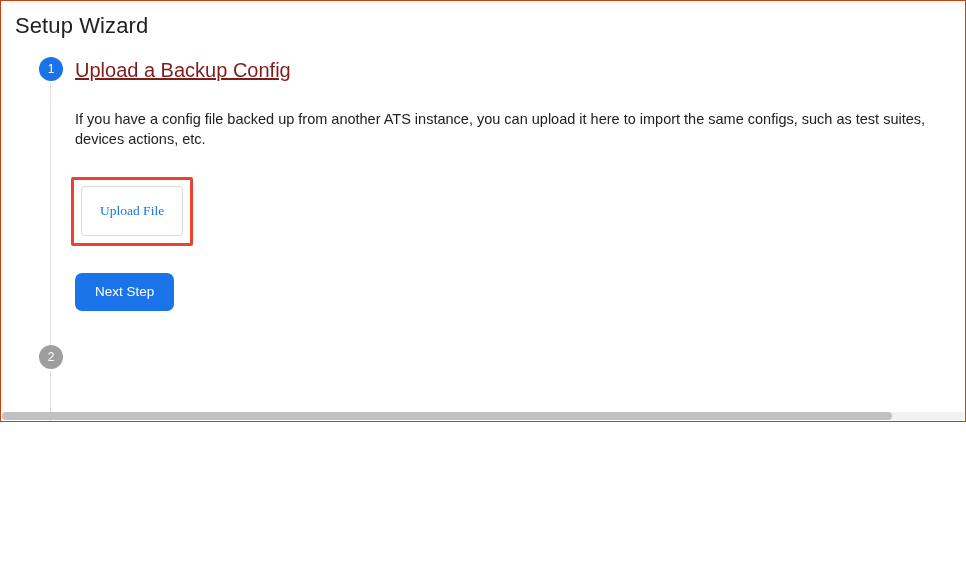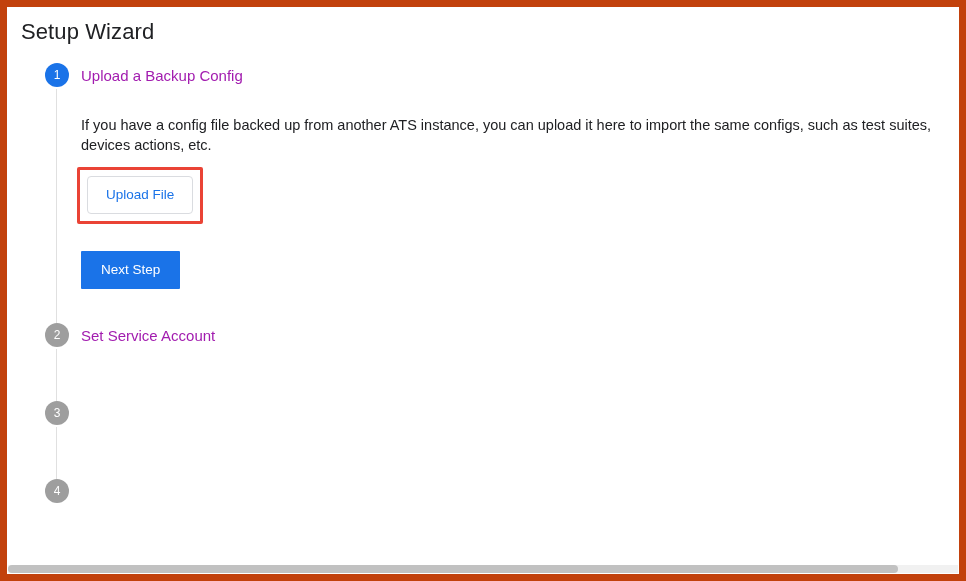--- a/index.html
+++ b/index.html
@@ -10,23 +10,23 @@
   body {
     width: 966px;
     height: 581px;
     font-family: "Liberation Sans", sans-serif;
     color: #202124;
     overflow: hidden;
   }
   .page {
     position: relative;
     width: 966px;
-    height: 581px;
+    height: 422px;
     box-sizing: border-box;
-    border: 7px solid #c2410c;
+    border: 1px solid #c2410c;
     background: #fff;
     overflow: hidden;
   }
   .title {
     font-size: 22px;
     font-weight: 400;
     color: #202124;
     margin: 12px 0 0 14px;
     letter-spacing: 0.1px;
   }
@@ -63,59 +63,60 @@
   .marker-inactive { background: #9e9e9e; }
   .step-line {
     position: absolute;
     left: 11px;
     top: 26px;
     bottom: -4px;
     width: 1px;
     background: #e0e0e0;
   }
   .step-title {
-    font-size: 15px;
+    font-size: 20px;
     line-height: 24px;
-    color: #a21caf;
+    color: #7f1d1d;
     padding-top: 1px;
+    text-decoration: underline;
   }
   .step-body {
     padding: 0 0 0 0;
   }
   .step-desc {
     font-size: 14.5px;
     line-height: 20px;
     color: #202124;
-    margin: 27px 0 0 0;
+    margin: 27px 0 16px 0;
     max-width: 862px;
   }
   .upload-highlight {
     display: inline-block;
     margin: 12px 0 0 -4px;
     padding: 6px 7px 7px 7px;
     border: 3px solid #ea4335;
     border-radius: 2px;
   }
   .btn-outline {
     display: inline-block;
     background: #ffffff;
     border: 1px solid #dadce0;
     border-radius: 4px;
     color: #1a73e8;
     font-size: 13.5px;
-    font-family: Liberation Sans, sans-serif;
-    padding: 10px 18px;
+    font-family: Liberation Serif, serif;
+    padding: 16px 18px;
     cursor: pointer;
     line-height: 16px;
   }
   .btn-primary {
     display: inline-block;
     background: #1a73e8;
     border: none;
-    border-radius: 1px;
+    border-radius: 7px;
     color: #ffffff;
     font-size: 13.5px;
     font-family: "Liberation Sans", sans-serif;
     padding: 11px 20px;
     cursor: pointer;
     line-height: 16px;
     margin: 27px 0 0 0;
   }
   .step-1 { padding-bottom: 34px; }
   .step-2, .step-3 { padding-bottom: 48px; }
@@ -159,21 +160,20 @@
         </div>
         <div>
           <button class="btn-primary">Next Step</button>
         </div>
       </div>
     </div>
 
     <div class="step step-2">
       <div class="step-marker marker-inactive">2</div>
       <div class="step-line"></div>
-      <div class="step-title">Set Service Account</div>
     </div>
 
     <div class="step step-3">
       <div class="step-marker marker-inactive">3</div>
       <div class="step-line"></div>
     </div>
 
     <div class="step step-4">
       <div class="step-marker marker-inactive">4</div>
     </div>

